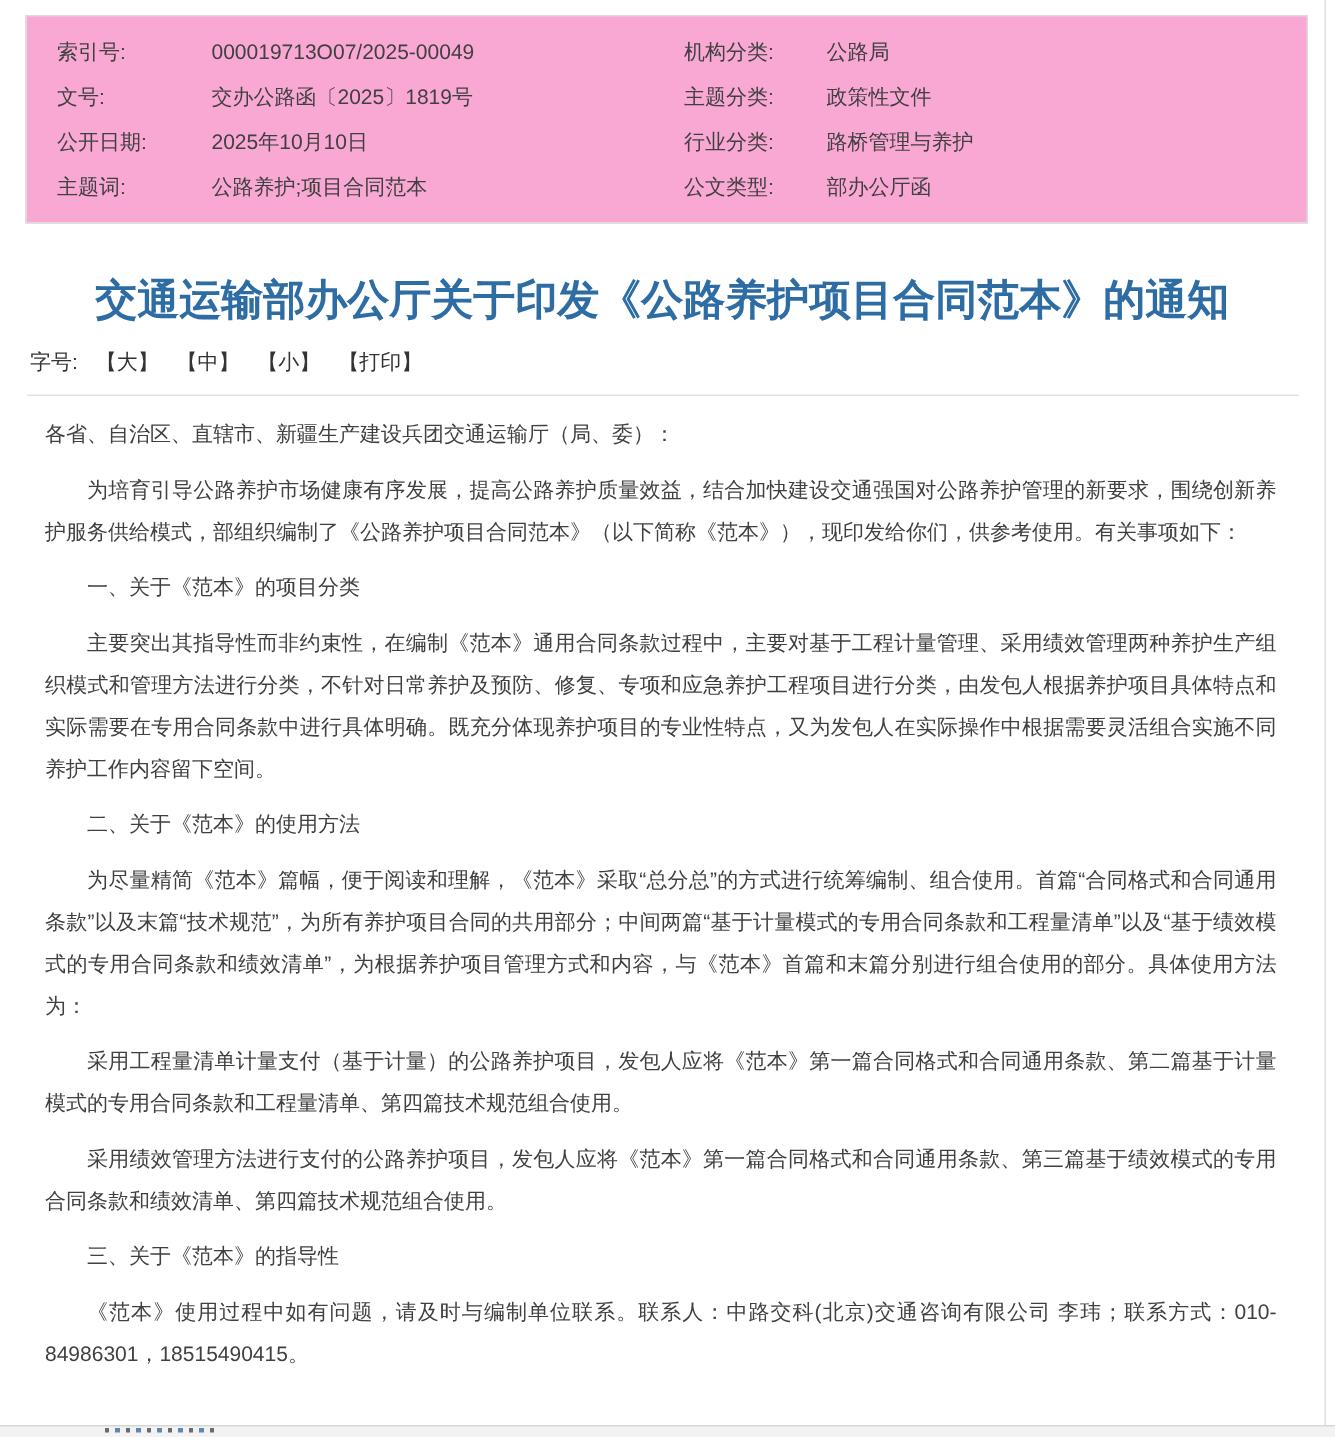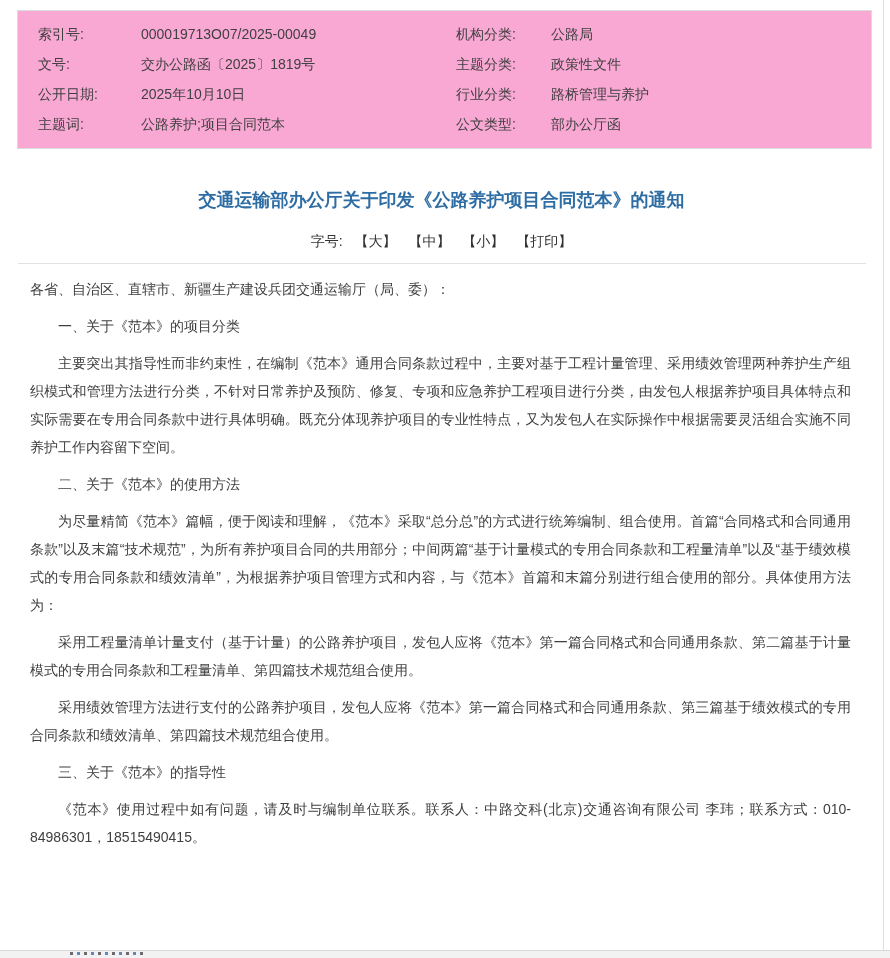--- a/index.html
+++ b/index.html
@@ -20,27 +20,27 @@
     display:grid;
     grid-template-columns:103px 315px 95px auto;
     row-gap:2px;
     font-size:14px;line-height:28px;color:#404040;
   }
   .meta-box .cell{white-space:nowrap;overflow:hidden;}
   
   .title{
     margin:34px 20px 0 20px;
     text-align:center;
-    font-size:18px;font-weight:bold;color:#2e6da4;
+    font-size:28px;font-weight:bold;color:#2e6da4;
     line-height:34px;
   }
   
   .font-controls{
     margin:16px 20px 0 20px;
-    text-align:center;font-size:14px;color:#333333;
+    text-align:left;font-size:14px;color:#333333;
   }
   .font-controls a{color:#333333;text-decoration:none;margin-left:8px;cursor:pointer;}
   .divider{
     margin:12px 17px 0 18px;height:0;
     border-top:1px solid #e2e2e2;
   }
   
   .article-body{
     margin:11px 20px 0 18px;
     font-size:14px;line-height:28px;color:#404040;
@@ -96,20 +96,21 @@
     <a>【大】</a>
     <a>【中】</a>
     <a>【小】</a>
     <a>【打印】</a>
   </div>
 
   <div class="divider"></div>
 
   <div class="article-body">
     <p class="salutation">各省、自治区、直辖市、新疆生产建设兵团交通运输厅（局、委）：</p>
+    <p class="para">为培育引导公路养护市场健康有序发展，提高公路养护质量效益，结合加快建设交通强国对公路养护管理的新要求，围绕创新养护服务供给模式，部组织编制了《公路养护项目合同范本》（以下简称《范本》），现印发给你们，供参考使用。有关事项如下：</p>
     <p class="para">一、关于《范本》的项目分类</p>
     <p class="para">主要突出其指导性而非约束性，在编制《范本》通用合同条款过程中，主要对基于工程计量管理、采用绩效管理两种养护生产组织模式和管理方法进行分类，不针对日常养护及预防、修复、专项和应急养护工程项目进行分类，由发包人根据养护项目具体特点和实际需要在专用合同条款中进行具体明确。既充分体现养护项目的专业性特点，又为发包人在实际操作中根据需要灵活组合实施不同养护工作内容留下空间。</p>
     <p class="para">二、关于《范本》的使用方法</p>
     <p class="para">为尽量精简《范本》篇幅，便于阅读和理解，《范本》采取“总分总”的方式进行统筹编制、组合使用。首篇“合同格式和合同通用条款”以及末篇“技术规范”，为所有养护项目合同的共用部分；中间两篇“基于计量模式的专用合同条款和工程量清单”以及“基于绩效模式的专用合同条款和绩效清单”，为根据养护项目管理方式和内容，与《范本》首篇和末篇分别进行组合使用的部分。具体使用方法为：</p>
     <p class="para">采用工程量清单计量支付（基于计量）的公路养护项目，发包人应将《范本》第一篇合同格式和合同通用条款、第二篇基于计量模式的专用合同条款和工程量清单、第四篇技术规范组合使用。</p>
     <p class="para">采用绩效管理方法进行支付的公路养护项目，发包人应将《范本》第一篇合同格式和合同通用条款、第三篇基于绩效模式的专用合同条款和绩效清单、第四篇技术规范组合使用。</p>
     <p class="para">三、关于《范本》的指导性</p>
     <p class="para">《范本》使用过程中如有问题，请及时与编制单位联系。联系人：中路交科(北京)交通咨询有限公司 李玮；联系方式：010-84986301，18515490415。</p>
 
   </div>

